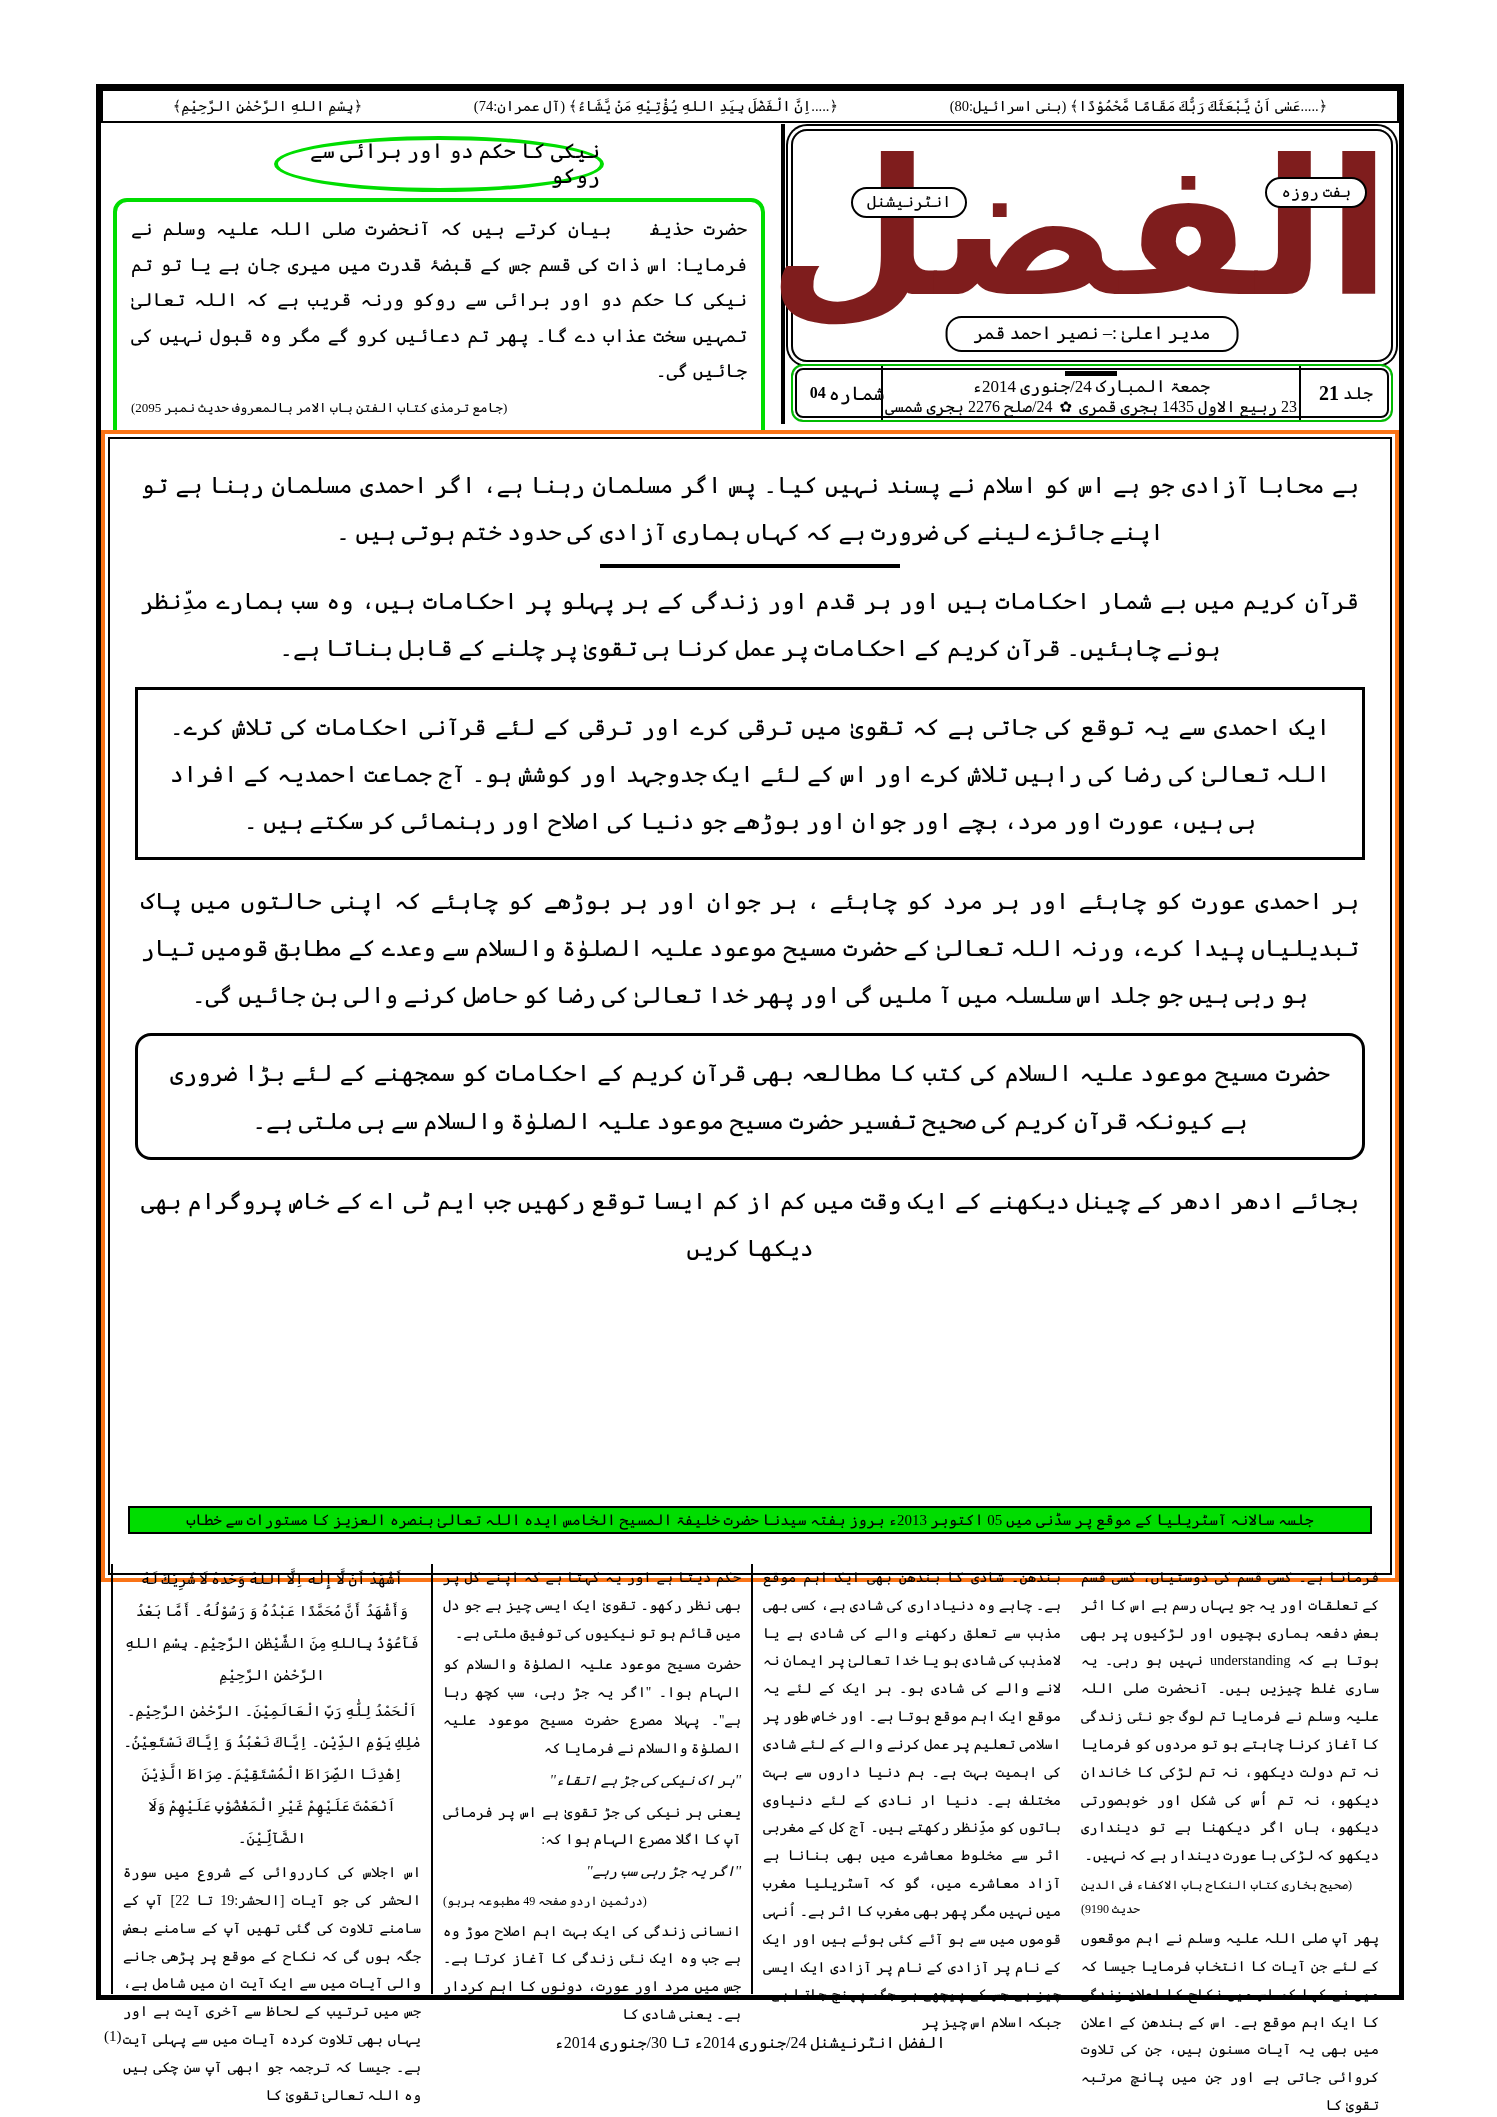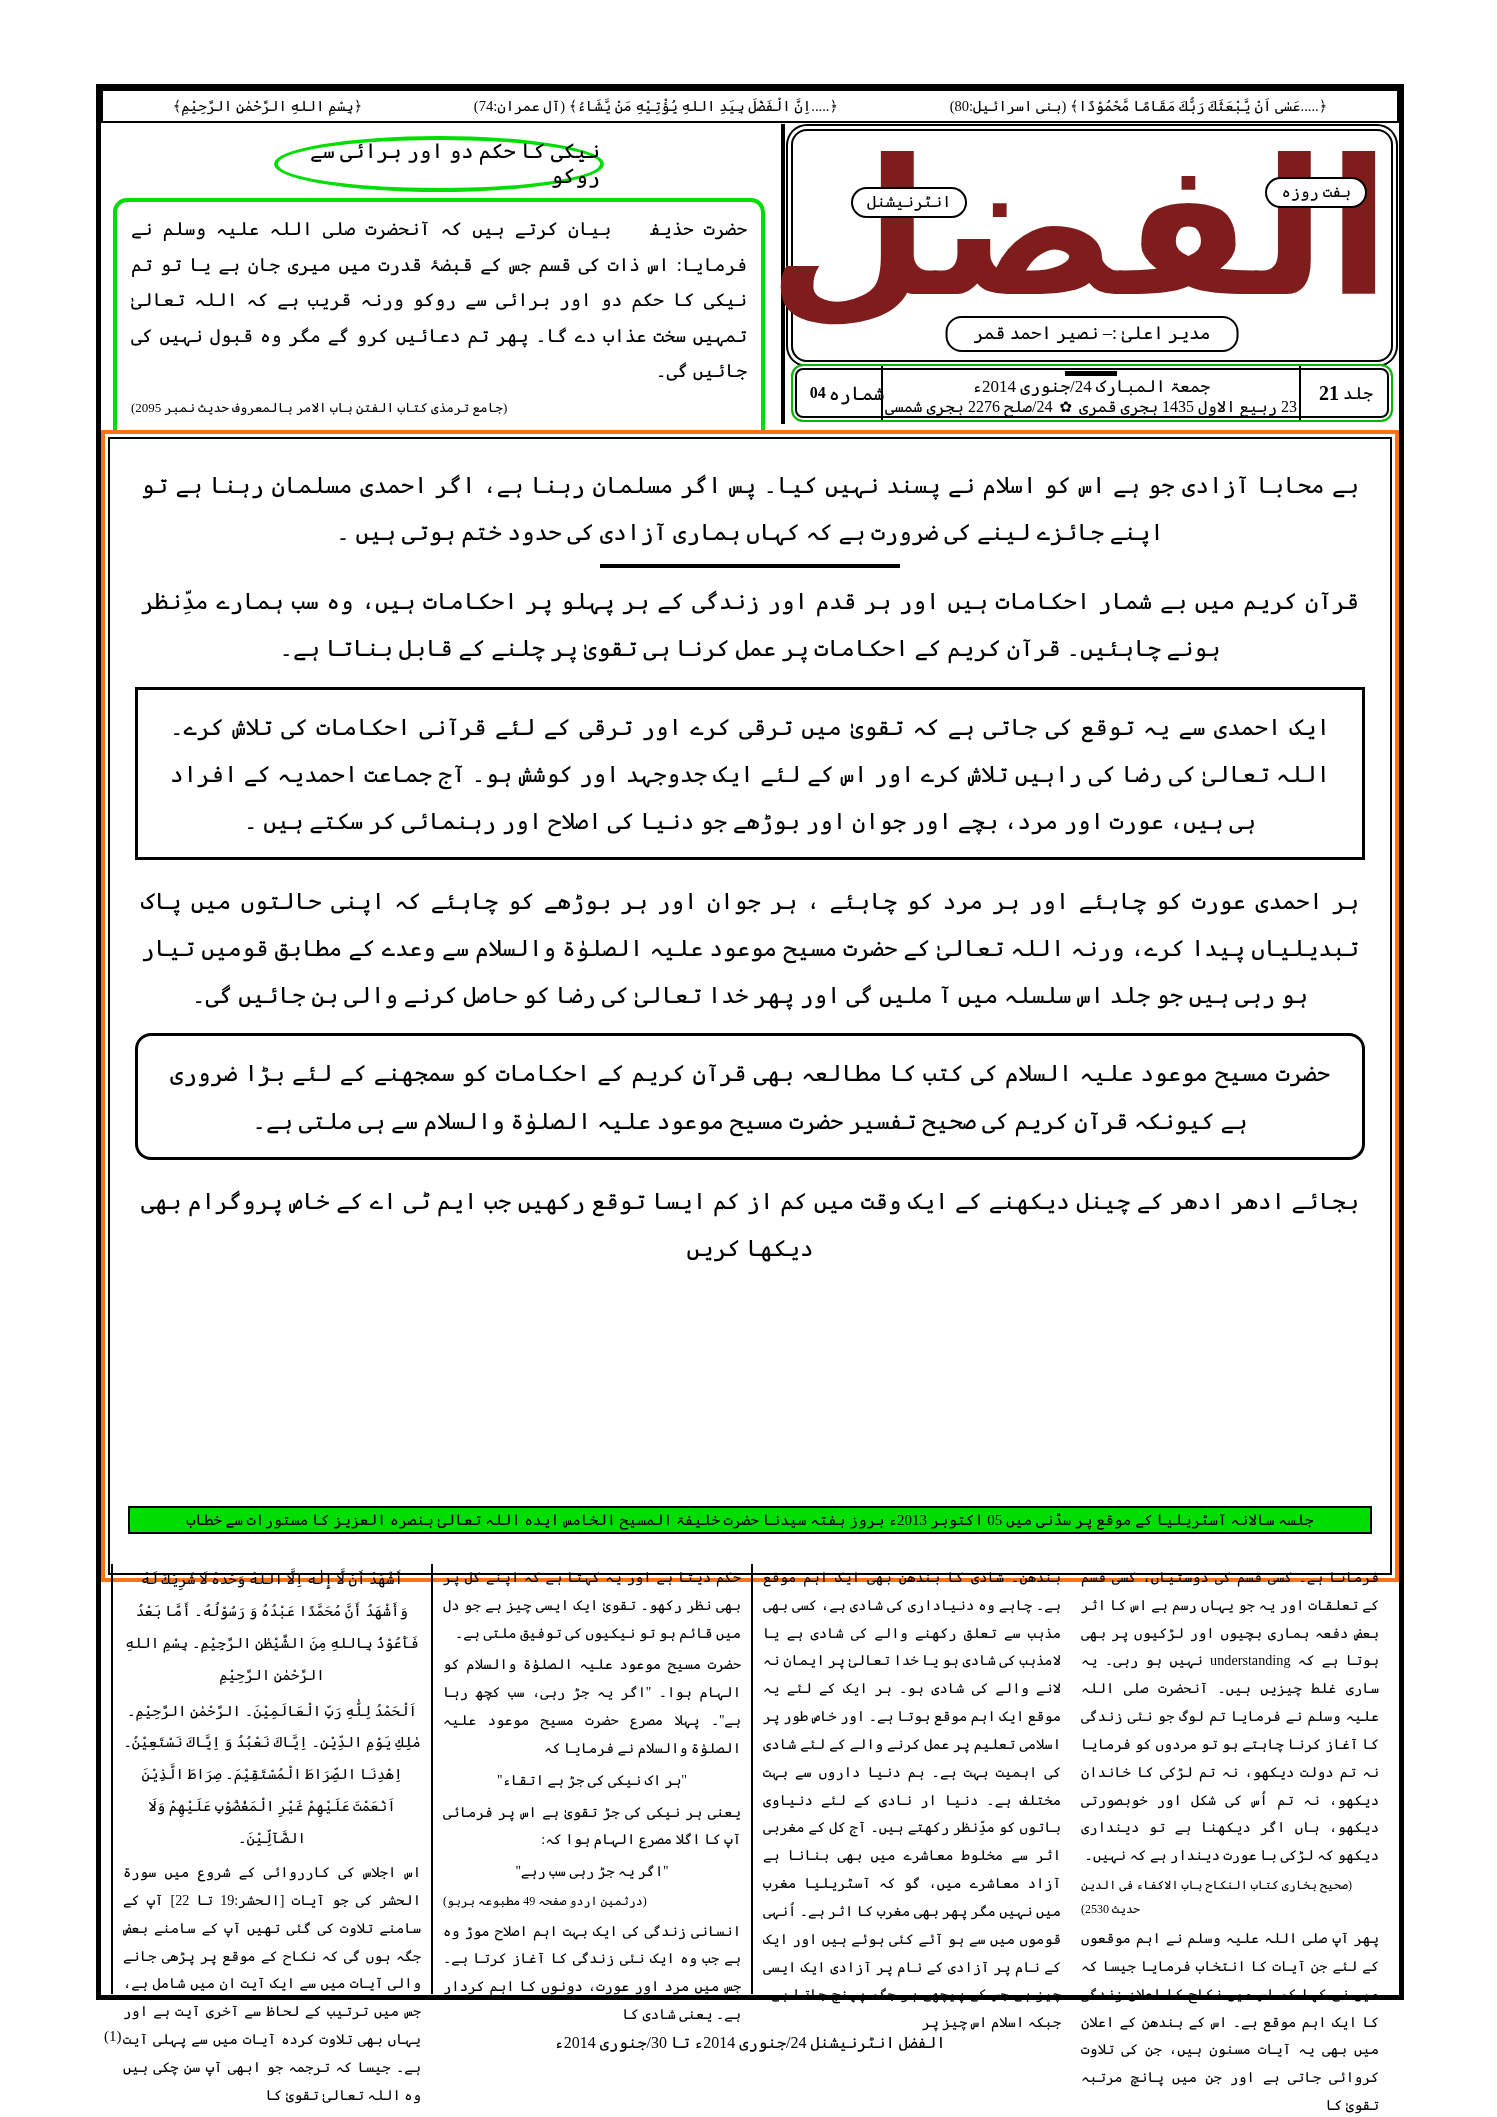--- a/index.html
+++ b/index.html
@@ -249,21 +249,21 @@
     line-height: 1.96;
   }
   .col:last-child { border-left: none; }
   .col.arabic {
     font-size: 14.5px;
     line-height: 2.2;
     text-align: center;
   }
   .col p { margin: 0 0 4px; }
   .col .src { font-size: 12px; display: block; text-align: left; }
-  .col .quote { display:block; text-align:center; }
+  .col .quote { display:block; text-align:right;font-style:italic; }
 
   
   .footer {
     position: absolute;
     left: 96px; top: 2022px;
     width: 1308px; height: 40px;
     display: flex;
     flex-direction: row;
     align-items: center;
     direction: rtl;
@@ -376,21 +376,21 @@
       <p class="src">(درثمین اردو صفحہ 49 مطبوعہ بربو)</p>
       <p>انسانی زندگی کی ایک بہت اہم اصلاح موڑ وہ ہے جب وہ ایک نئی زندگی کا آغاز کرتا ہے۔ جس میں مرد اور عورت، دونوں کا اہم کردار ہے۔ یعنی شادی کا</p>
     </div>
 
     <div class="col">
       <p>بندھن۔ شادی کا بندھن بھی ایک اہم موقع ہے۔ چاہے وہ دنیاداری کی شادی ہے، کسی بھی مذہب سے تعلق رکھنے والے کی شادی ہے یا لامذہب کی شادی ہو یا خدا تعالیٰ پر ایمان نہ لانے والے کی شادی ہو۔ ہر ایک کے لئے یہ موقع ایک اہم موقع ہوتا ہے۔ اور خاص طور پر اسلامی تعلیم پر عمل کرنے والے کے لئے شادی کی اہمیت بہت ہے۔ ہم دنیا داروں سے بہت مختلف ہے۔ دنیا ار نادی کے لئے دنیاوی باتوں کو مدِّنظر رکھتے ہیں۔ آج کل کے مغربی اثر سے مخلوط معاشرے میں بھی بنانا ہے آزاد معاشرے میں، گو کہ آسٹریلیا مغرب میں نہیں مگر پھر بھی مغرب کا اثر ہے۔ اُنہی قوموں میں سے ہو آئے کئی ہوئے ہیں اور ایک کے نام پر آزادی کے نام پر آزادی ایک ایسی چیز ہے جس کے پیچھے ہر جگہ پہنچ جاتا ہے۔ جبکہ اسلام اس چیز پر</p>
     </div>
 
     <div class="col">
       <p>فرماتا ہے۔ کسی قسم کی دوستیاں، کسی قسم کے تعلقات اور یہ جو یہاں رسم ہے اس کا اثر بعض دفعہ ہماری بچیوں اور لڑکیوں پر بھی ہوتا ہے کہ understanding نہیں ہو رہی۔ یہ ساری غلط چیزیں ہیں۔ آنحضرت صلی اللہ علیہ وسلم نے فرمایا تم لوگ جو نئی زندگی کا آغاز کرنا چاہتے ہو تو مردوں کو فرمایا نہ تم دولت دیکھو، نہ تم لڑکی کا خاندان دیکھو، نہ تم اُس کی شکل اور خوبصورتی دیکھو، ہاں اگر دیکھنا ہے تو دینداری دیکھو کہ لڑکی با عورت دیندار ہے کہ نہیں۔</p>
-      <p class="src">(صحیح بخاری کتاب النکاح باب الاکفاء فی الدین حدیث 2530)</p>
+      <p class="src">(صحیح بخاری کتاب النکاح باب الاکفاء فی الدین حدیث 9190)</p>
       <p>پھر آپ صلی اللہ علیہ وسلم نے اہم موقعوں کے لئے جن آیات کا انتخاب فرمایا جیسا کہ میں نے کہا کہ اس میں نکاح کا اعلان زندگی کا ایک اہم موقع ہے۔ اس کے بندھن کے اعلان میں بھی یہ آیات مسنون ہیں، جن کی تلاوت کروائی جاتی ہے اور جن میں پانچ مرتبہ تقویٰ کا</p>
     </div>
 
   </div>
 
   <div class="footer">
     <div class="footer-center">الفضل انٹرنیشنل 24/جنوری 2014ء تا 30/جنوری 2014ء</div>
     <div class="footer-page">(1)</div>
   </div>
 

